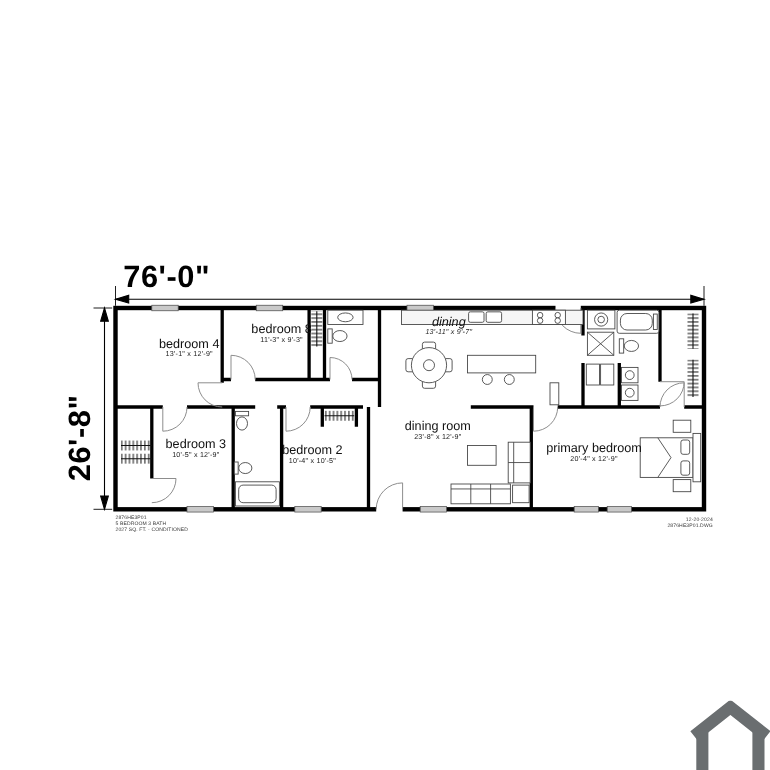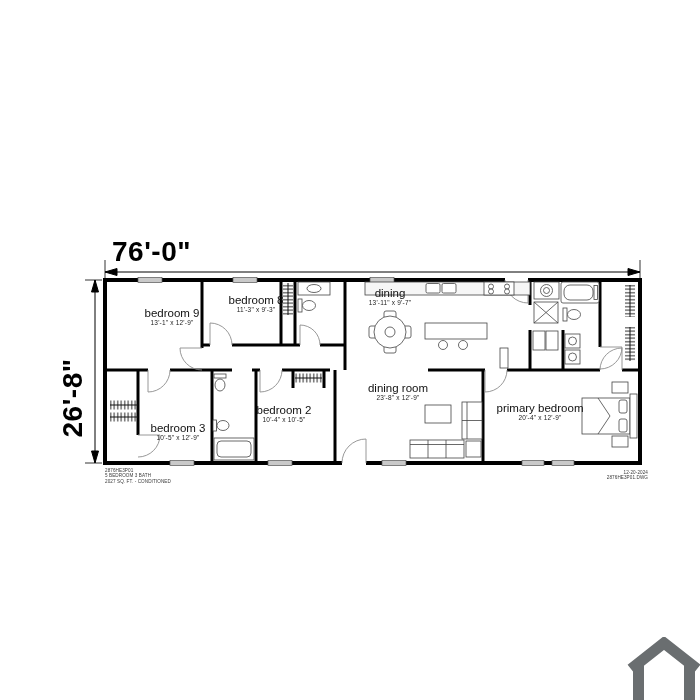--- a/index.html
+++ b/index.html
@@ -197,32 +197,32 @@
       <rect x="552" y="201" width="16" height="11"></rect>
       <rect x="522" y="163" width="48" height="36"></rect>
       <rect x="570" y="159" width="7" height="44"></rect>
       <rect x="559" y="165" width="8" height="13" rx="2"></rect>
       <rect x="559" y="184" width="8" height="13" rx="2"></rect>
       <path d="M538,163 L550,181 L538,199" fill="none"></path>
     </g>
   </svg>
 
   <div class="room-label" style="left:172px;top:308px;">
-    <span class="rname">bedroom 9</span>
+    <span class="rname">bedroom 4</span>
     <span class="rsize">13'-1" x 12'-9"</span>
   </div>
   <div class="room-label" style="left:256px;top:295px;">
     <span class="rname">bedroom 8</span>
     <span class="rsize">11'-3" x 9'-3"</span>
   </div>
-  <div class="room-label" style="left:390px;top:288px;">
+  <div class="room-label" style="left:408px;top:288px;font-style:italic;">
     <span class="rname">dining</span>
     <span class="rsize">13'-11" x 9'-7"</span>
   </div>
-  <div class="room-label" style="left:178px;top:399px;margin-top:24px;">
+  <div class="room-label" style="left:178px;top:399px;">
     <span class="rname">bedroom 3</span>
     <span class="rsize">10'-5" x 12'-9"</span>
   </div>
   <div class="room-label" style="left:284px;top:405px;text-align:center;">
     <span class="rname">bedroom 2</span>
     <span class="rsize">10'-4" x 10'-5"</span>
   </div>
   <div class="room-label" style="left:398px;top:383px;">
     <span class="rname">dining room</span>
     <span class="rsize">23'-8" x 12'-9"</span>

